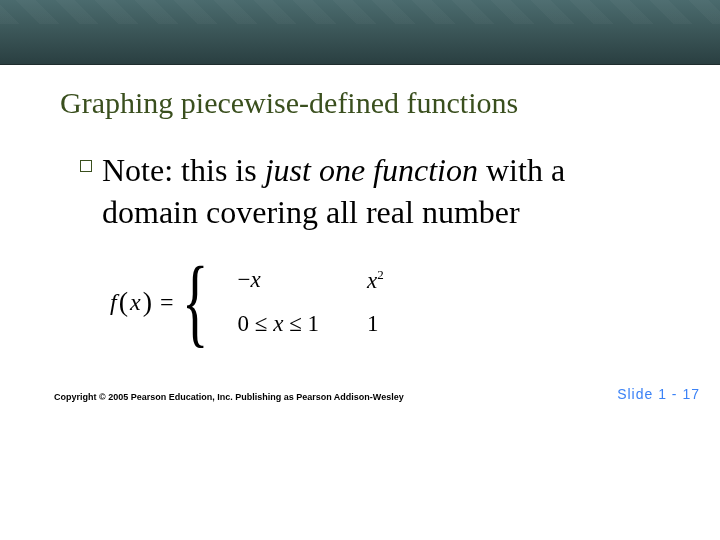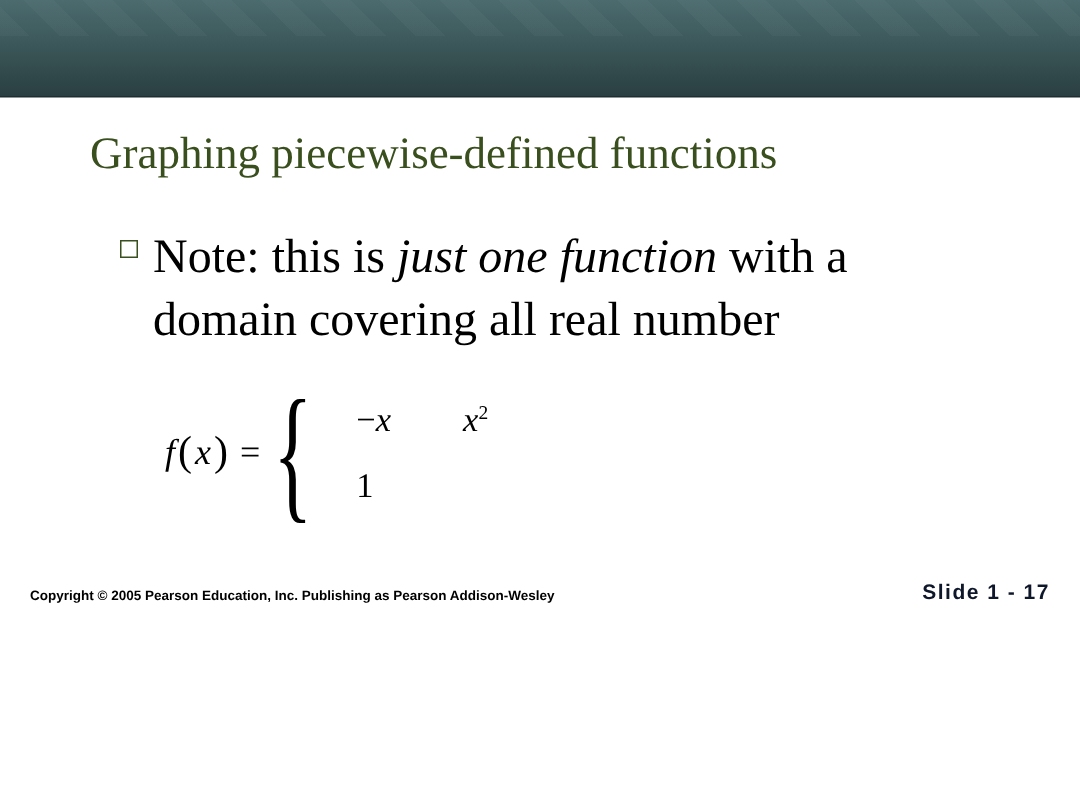--- a/index.html
+++ b/index.html
@@ -112,25 +112,26 @@
     right: 20px;
     display: flex;
     justify-content: space-between;
     align-items: flex-end;
     font-family: Arial, Helvetica, sans-serif;
   }
   .copyright {
     font-size: 9px;
     color: #000;
     font-weight: bold;
+    margin-left: 34px;
   }
   .slidenum {
     font-size: 14px;
-    color: #0f172a;
-    font-weight: bold;
+    color: #3b82f6;
+    font-weight: normal;
     letter-spacing: 1px;
     text-align: center;
   }
 </style>
 </head>
 <body>
 
 <div class="slide">
 
   <div class="top-bar"></div>
@@ -152,20 +153,21 @@
       <span class="paren">(</span>
       <span>x</span>
       <span class="paren">)</span>
     </span>
     <span class="eq-eq">=</span>
     <span class="brace">{</span>
     <div class="cases">
       <div class="expr"><span class="rm">−</span><span>x</span></div>
 
       <div class="expr"><span>x</span><span class="sup">2</span></div>
+      <div class="cond"><span class="rm">0 ≤ </span><span>x</span><span class="rm"> ≤ 1</span></div>
 
       <div class="expr rm"><span>1</span></div>
     </div>
   </div>
 
   <div class="footer">
     <div class="copyright">Copyright © 2005 Pearson Education, Inc.  Publishing as Pearson Addison-Wesley</div>
     <div class="slidenum">Slide 1 - 17</div>
   </div>
 

